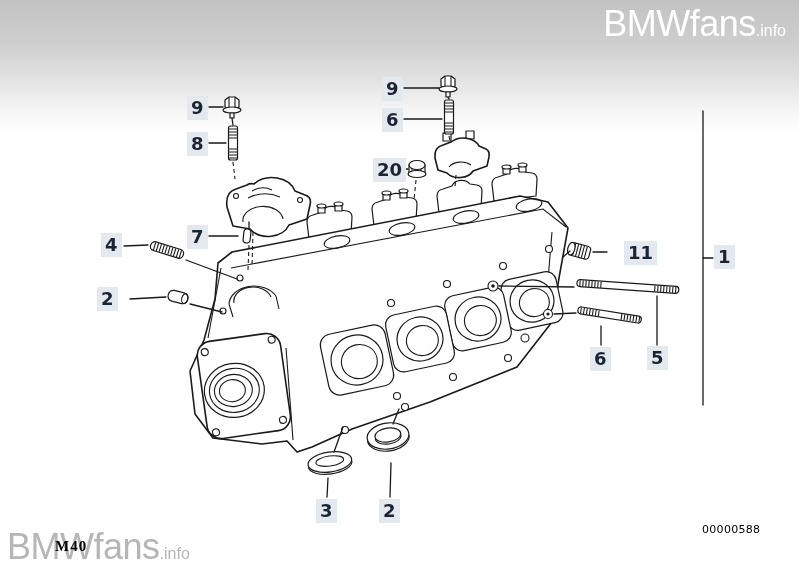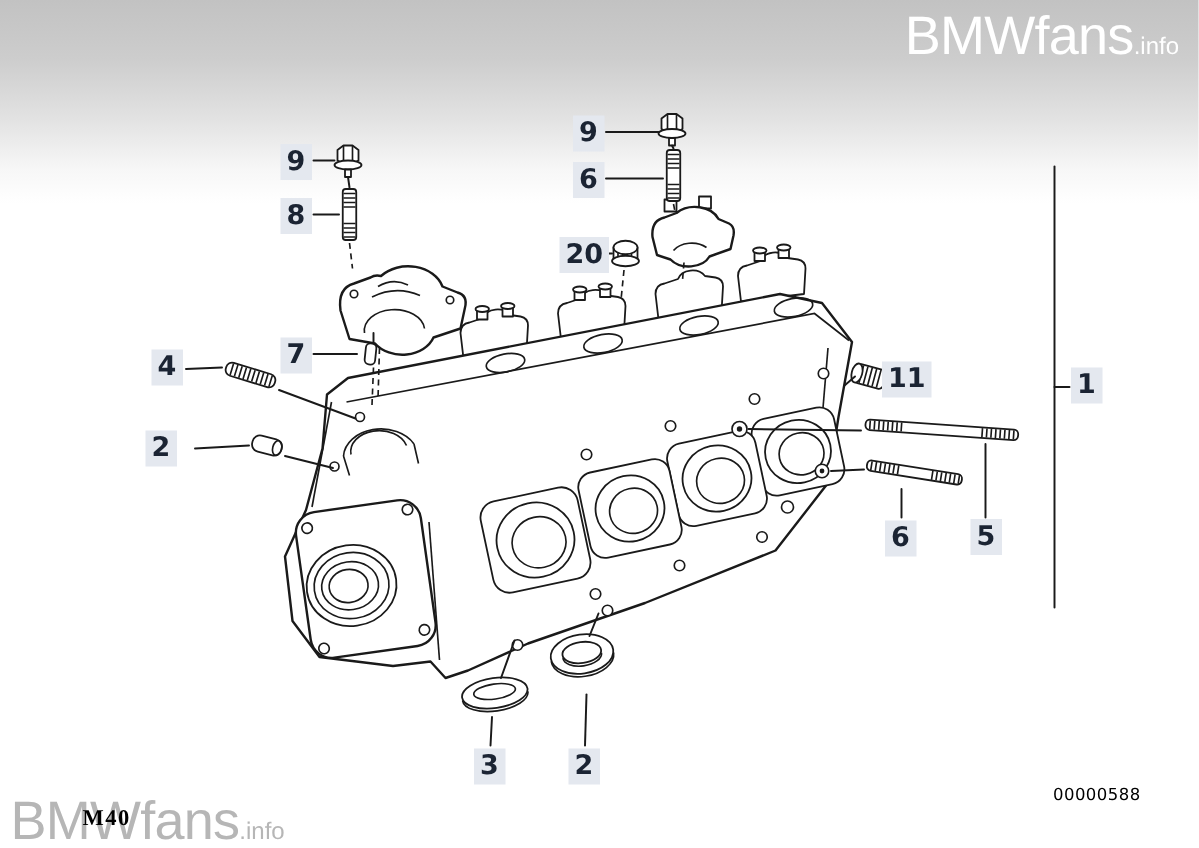--- a/index.html
+++ b/index.html
@@ -274,21 +274,21 @@
   </svg>
 
   <div class="callout" style="left:187px;top:96px;">9</div>
   <div class="callout" style="left:187px;top:132px;">8</div>
   <div class="callout" style="left:382px;top:77px;">9</div>
   <div class="callout" style="left:382px;top:108px;">6</div>
   <div class="callout" style="left:373px;top:158px;">20</div>
   <div class="callout" style="left:101px;top:233px;">4</div>
   <div class="callout" style="left:187px;top:225px;">7</div>
   <div class="callout" style="left:97px;top:287px;">2</div>
-  <div class="callout" style="left:588px;top:241px;">11</div>
+  <div class="callout" style="left:624px;top:241px;">11</div>
   <div class="callout" style="left:714px;top:245px;">1</div>
   <div class="callout" style="left:590px;top:347px;">6</div>
   <div class="callout" style="left:647px;top:346px;">5</div>
   <div class="callout" style="left:316px;top:499px;">3</div>
   <div class="callout" style="left:379px;top:499px;">2</div>
 
   <div class="wm wm-top"><span class="wm-brand">BMWfans</span><span class="wm-tld">.info</span></div>
 
   <div class="wm wm-bottom"><span class="wm-brand">BMWfans</span><span class="wm-tld">.info</span></div>
 

